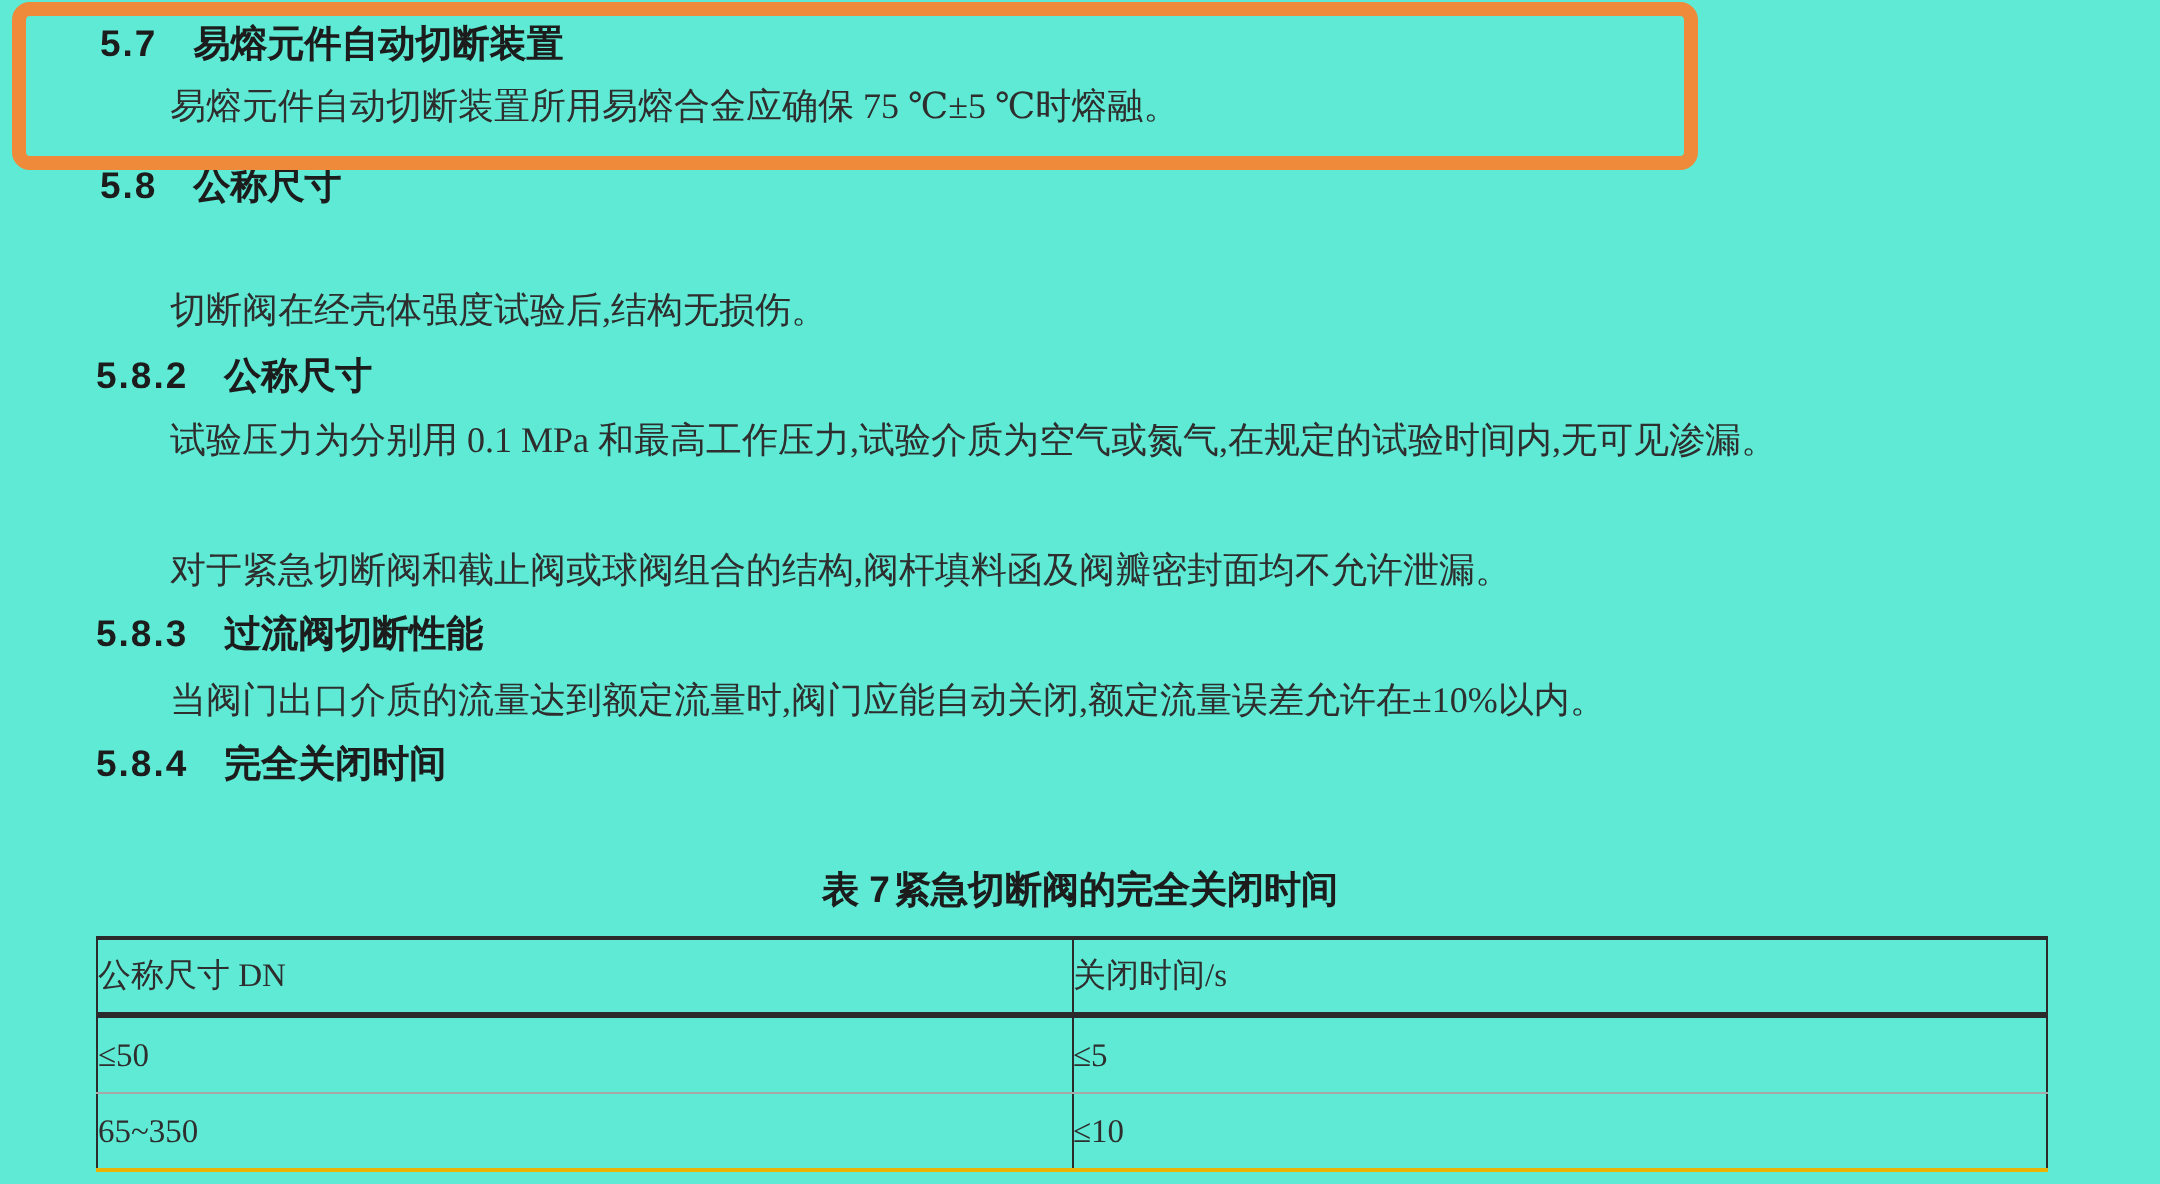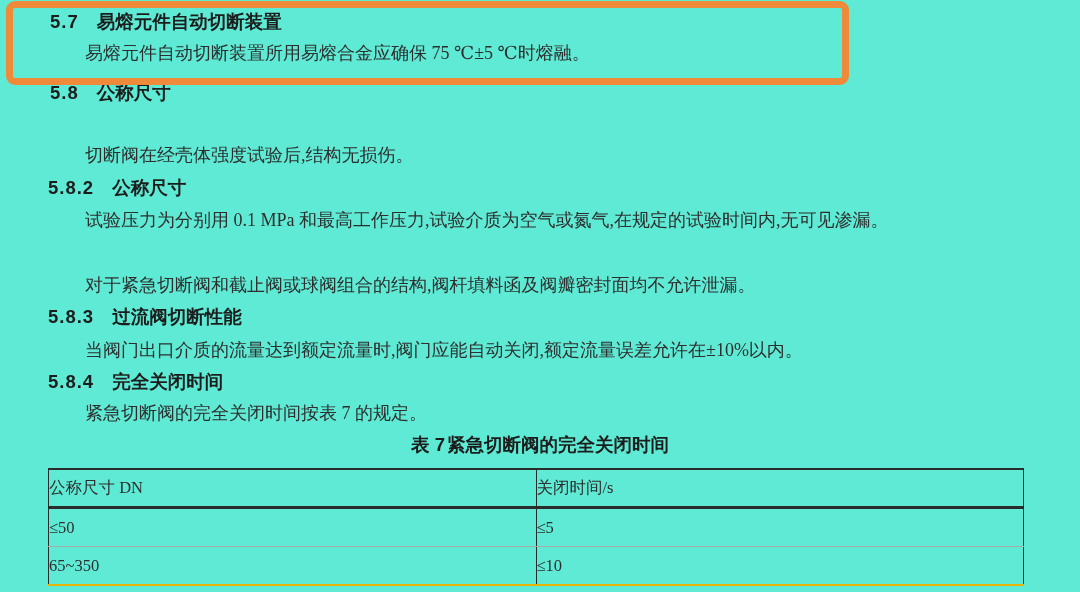--- a/index.html
+++ b/index.html
@@ -80,21 +80,20 @@
   <div class="blk para" style="left:85px;top:270px;">对于紧急切断阀和截止阀或球阀组合的结构,阀杆填料函及阀瓣密封面均不允许泄漏。</div>
 
   <div class="blk heading" style="left:48px;top:302px;">
     <span class="sec-num">5.8.3</span><span>过流阀切断性能</span>
   </div>
   <div class="blk para" style="left:85px;top:335px;">当阀门出口介质的流量达到额定流量时,阀门应能自动关闭,额定流量误差允许在±10%以内。</div>
 
   <div class="blk heading" style="left:48px;top:367px;">
     <span class="sec-num">5.8.4</span><span>完全关闭时间</span>
   </div>
-  <div class="blk para" style="left:85px;top:398px;">紧急切断阀的完全关闭时间按表 7 的规定。</div>
 
   <div class="blk caption" style="top:430px;">
     <span class="cap-num">表 7</span><span>紧急切断阀的完全关闭时间</span>
   </div>
 
   <table class="spec">
     <tbody>
       <tr class="hdr">
         <td>公称尺寸 DN</td>
         <td>关闭时间/s</td>

